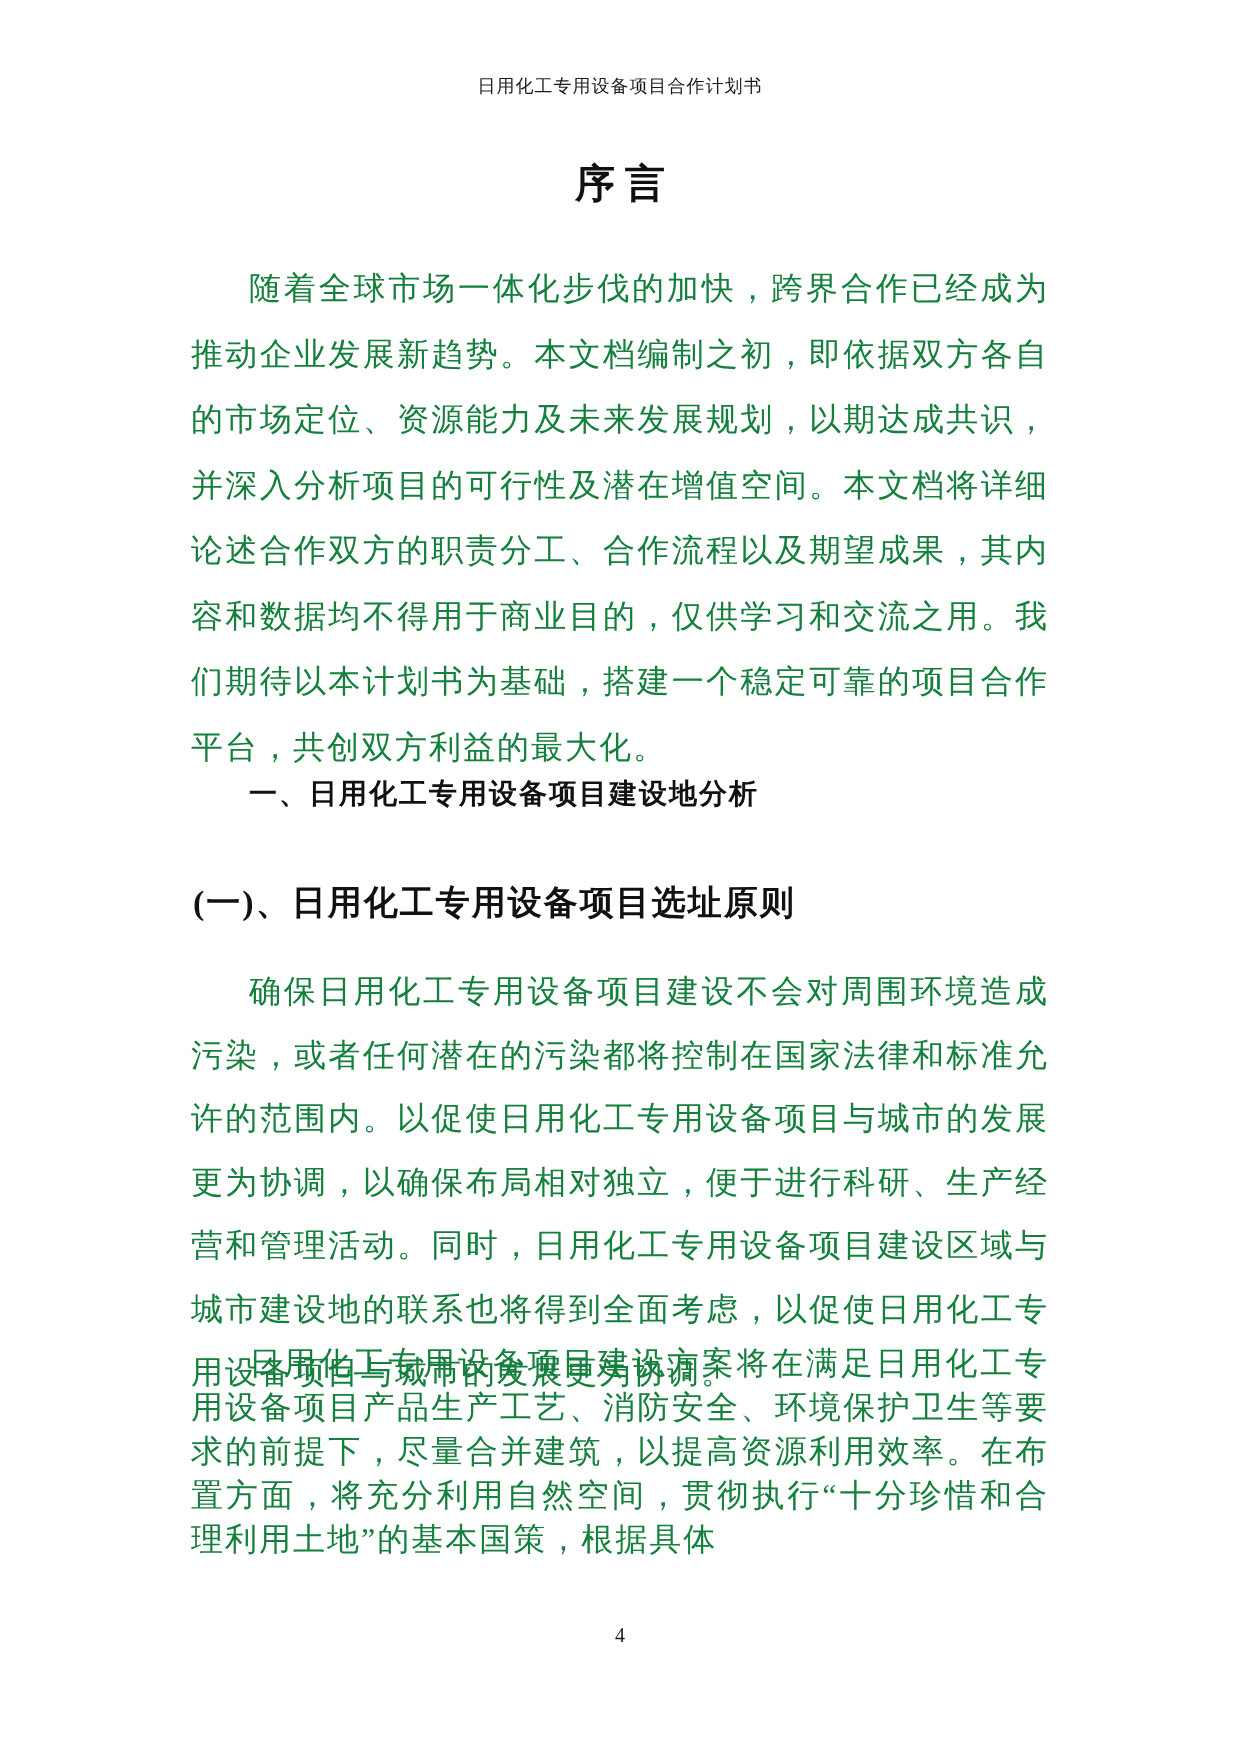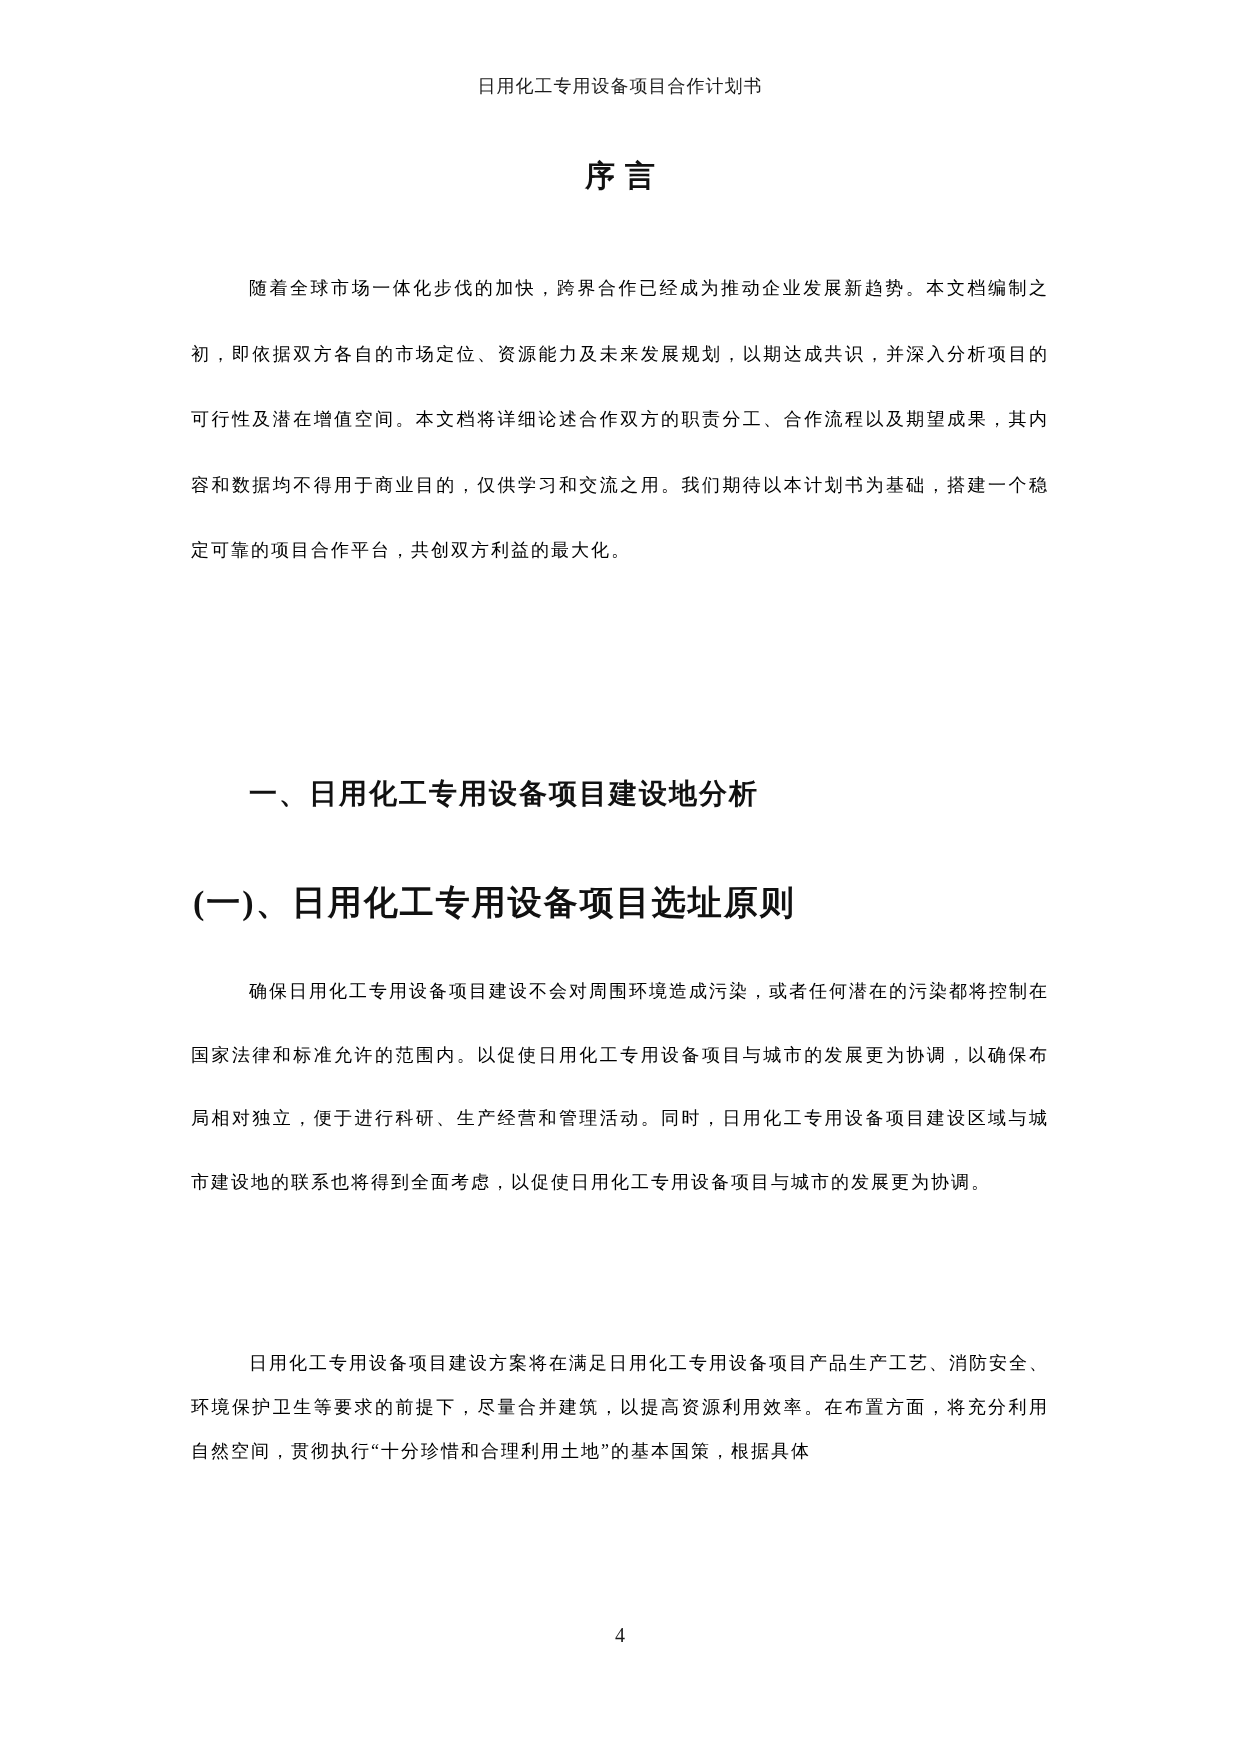--- a/index.html
+++ b/index.html
@@ -26,34 +26,34 @@
     font-size: 18px;
     letter-spacing: 1px;
     color: #1a1a1a;
   }
   .doc-title {
     position: absolute;
     top: 156px;
     left: 0;
     width: 100%;
     text-align: center;
-    font-size: 30px;
+    font-size: 40px;
     font-weight: bold;
     letter-spacing: 10px;
     text-indent: 10px; 
     color: #111111;
   }
   .body-text {
     position: absolute;
     left: 191px;
     width: 858px;
-    font-size: 18px;
+    font-size: 32px;
     letter-spacing: 2px;
     text-align: justify;
-    color: #000000;
+    color: #15803d;
   }
   .body-text p {
     margin: 0;
     text-indent: 58px;
   }
   .para-preface {
     top: 256px;
     line-height: 65.5px;
   }
   .para-site-a {

